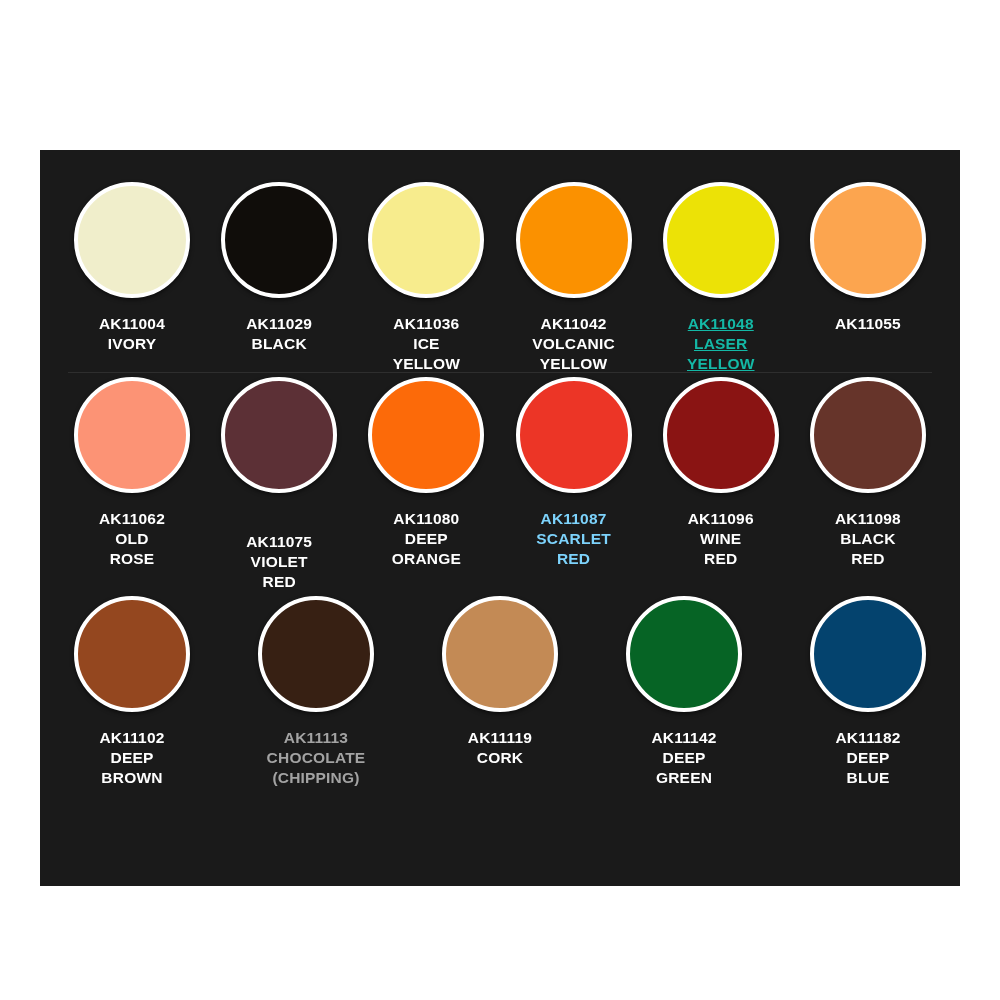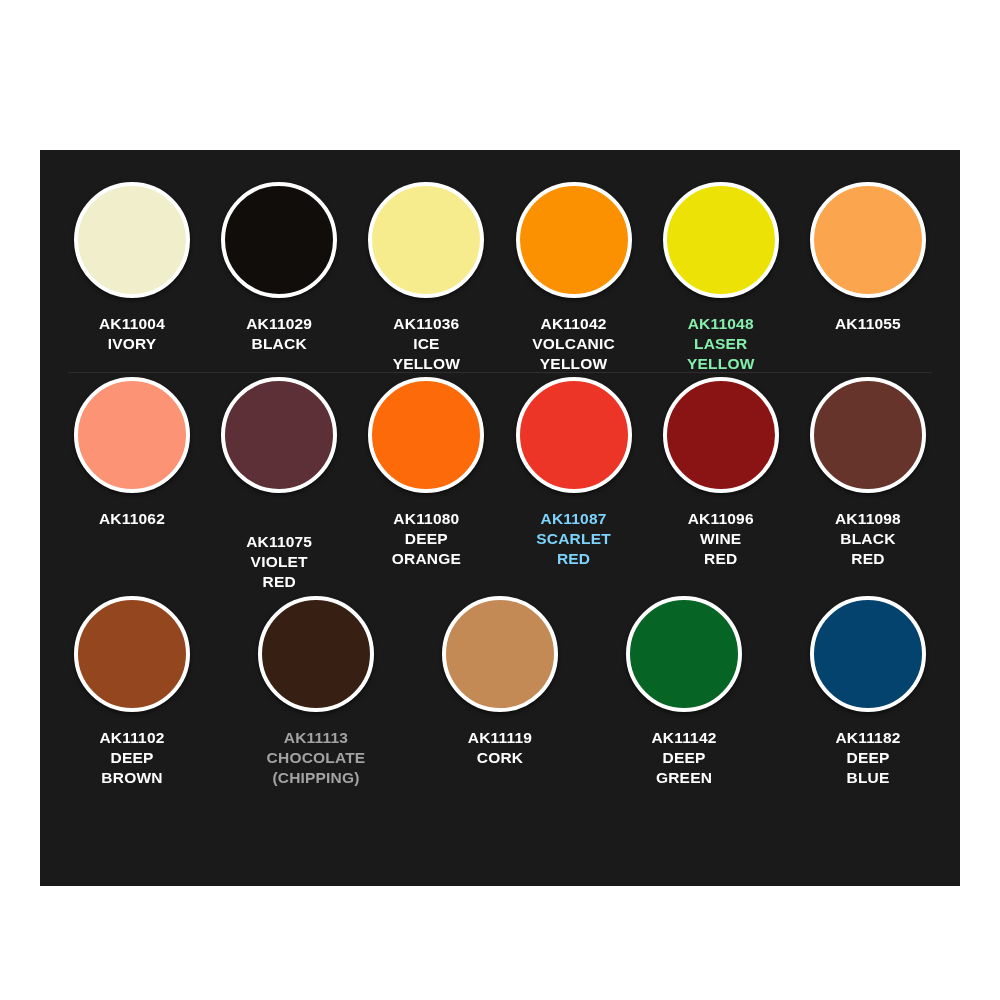--- a/index.html
+++ b/index.html
@@ -169,21 +169,21 @@
               <span class="name-line">VOLCANIC</span>
               <span class="name-line">YELLOW</span>
             </span>
           </div>
         </div>
 
         <div class="swatch-cell">
           <div class="disc-wrap">
             <div class="disc" style="background-color: rgb(236, 226, 6); border-color: rgb(255, 255, 255);"></div>
           </div>
-          <div class="caption" style="color: #86efac;">
+          <div class="caption" style="color: #14b8a6; text-decoration: underline;">
             <span class="code">AK11048</span>
             <span class="name">
               <span class="name-line">LASER</span>
               <span class="name-line">YELLOW</span>
             </span>
           </div>
         </div>
 
         <div class="swatch-cell">
           <div class="disc-wrap">
@@ -195,20 +195,24 @@
         </div>
       </div>
 
       <div class="row">
         <div class="swatch-cell">
           <div class="disc-wrap">
             <div class="disc" style="background-color: rgb(252, 147, 117); border-color: rgb(255, 255, 255);"></div>
           </div>
           <div class="caption" style="color: rgb(255, 255, 255);">
             <span class="code">AK11062</span>
+            <span class="name">
+              <span class="name-line">OLD</span>
+              <span class="name-line">ROSE</span>
+            </span>
           </div>
         </div>
 
         <div class="swatch-cell">
           <div class="disc-wrap">
             <div class="disc" style="background-color: rgb(92, 48, 54); border-color: rgb(255, 255, 255);"></div>
           </div>
           <div class="caption" style="color: rgb(255, 255, 255); margin-top: 35px;">
             <span class="code">AK11075</span>
             <span class="name">

